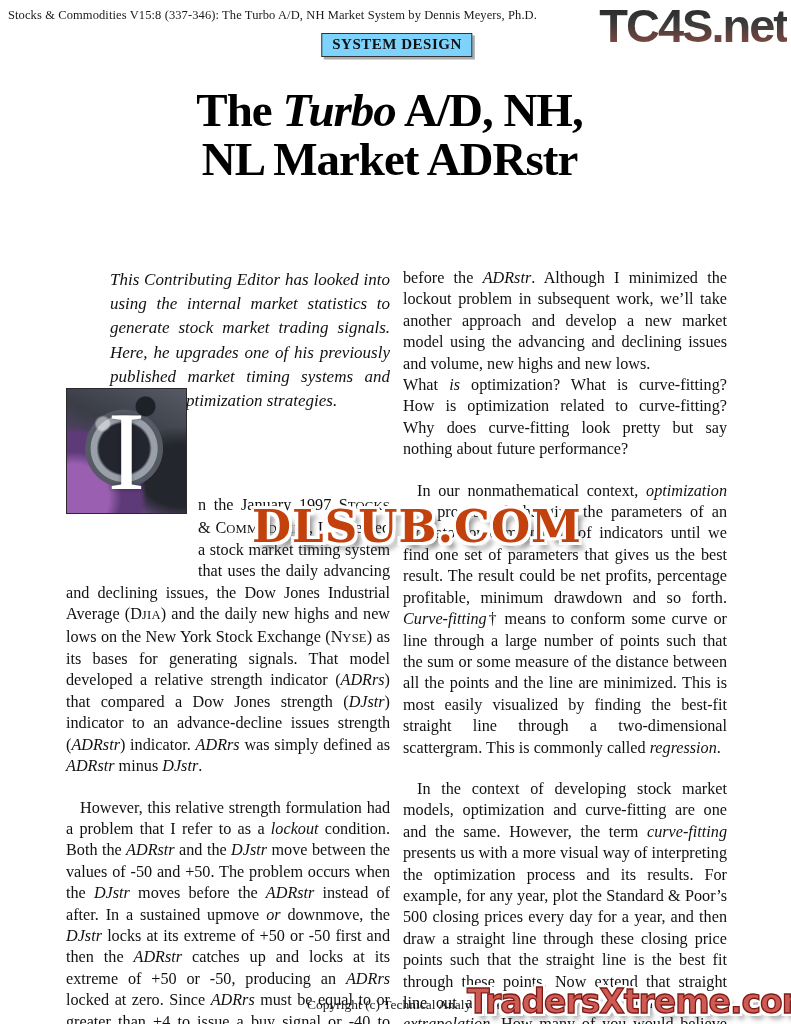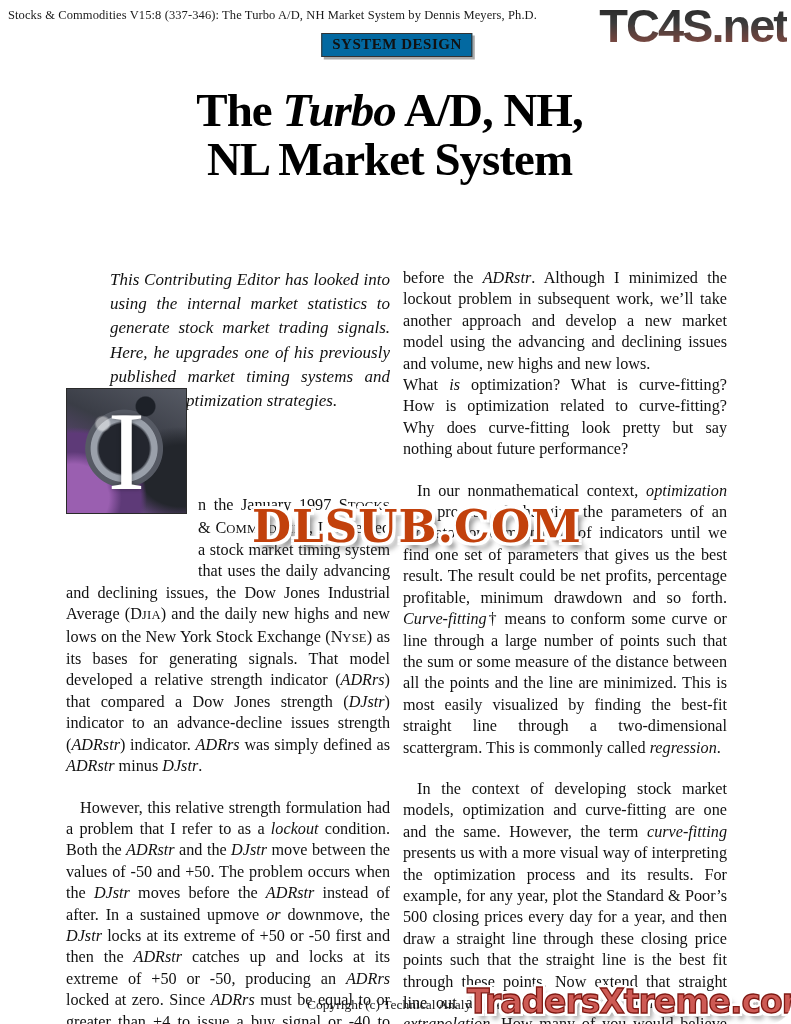--- a/index.html
+++ b/index.html
@@ -1,39 +1,38 @@
 <!DOCTYPE html>
 <html><head>
 <meta charset="utf-8">
 <style>
   * { margin:0; padding:0; box-sizing:border-box; }
   html,body { background:#ffffff; }
   .page {
     position:relative; width:791px; height:1024px; margin:0 auto;
     background:#ffffff; overflow:hidden; color:#111;
     font-family:"Liberation Serif", serif;
-    border-radius:22px;
   }
 
   
   .citation {
     position:absolute; left:8px; top:8px; width:560px;
     font-size:12.5px; color:#1a1a1a; letter-spacing:.1px;
   }
   .site-logo {
     position:absolute; right:4px; top:-2px;
     font-family:"Liberation Sans", sans-serif; font-weight:bold;
     font-size:47px; letter-spacing:-2px;
     background:linear-gradient(180deg,#1f1f1f 0%,#3b3b3b 45%,#6e443e 75%,#9c6058 100%);
     -webkit-background-clip:text; background-clip:text; color:transparent;
   }
   .badge {
     position:absolute; top:33px; left:397px; transform:translateX(-50%);
     border:1px solid #333; box-shadow:2.5px 2.5px 0 #aaa;
-    padding:2px 10px 3px; background:#0369a1;
+    padding:2px 10px 3px; background:#7dd3fc;
     font-weight:bold; font-size:15px; letter-spacing:.5px; white-space:nowrap;
   }
 
   
   .title {
     position:absolute; top:86px; left:0; width:779px;
     text-align:center; font-weight:bold; font-size:47px; line-height:49px;
     letter-spacing:-1px; color:#000;
   }
 
@@ -98,21 +97,21 @@
 <body>
 
 <div class="page">
 
   <div class="citation">Stocks &amp; Commodities V15:8 (337-346): The Turbo A/D, NH Market System by Dennis Meyers, Ph.D.</div>
   <div class="site-logo">TC4S.net</div>
   <div class="badge">SYSTEM DESIGN</div>
 
   <div class="title">
     <div>The <i>Turbo</i> A/D, NH,</div>
-    <div>NL Market System</div>
+    <div>NL Market ADRstr</div>
   </div>
 
   <div class="col col-left">
     <p class="intro">This Contributing Editor has looked into using the internal market statistics to generate stock market trading signals. Here, he upgrades one of his previously published market timing systems and discusses optimization strategies.</p>
 
     <div class="turbo-img">
       <span class="dropcap">I</span>
     </div>
 
     <p class="para para1"><span class="img-spacer"></span><span>n the January 1997 S<small>TOCKS</small> &amp; C<small>OMMODITIES</small>, I presented a stock market timing system that uses the daily advancing and declining issues, the Dow Jones Industrial Average (D<small>JIA</small>) and the daily new highs and new lows on the New York Stock Exchange (N<small>YSE</small>) as its bases for generating signals. That model developed a relative strength indicator (<i>ADRrs</i>) that compared a Dow Jones strength (<i>DJstr</i>) indicator to an advance-decline issues strength (<i>ADRstr</i>) indicator. <i>ADRrs</i> was simply defined as <i>ADRstr</i> minus <i>DJstr</i>.</span></p>

